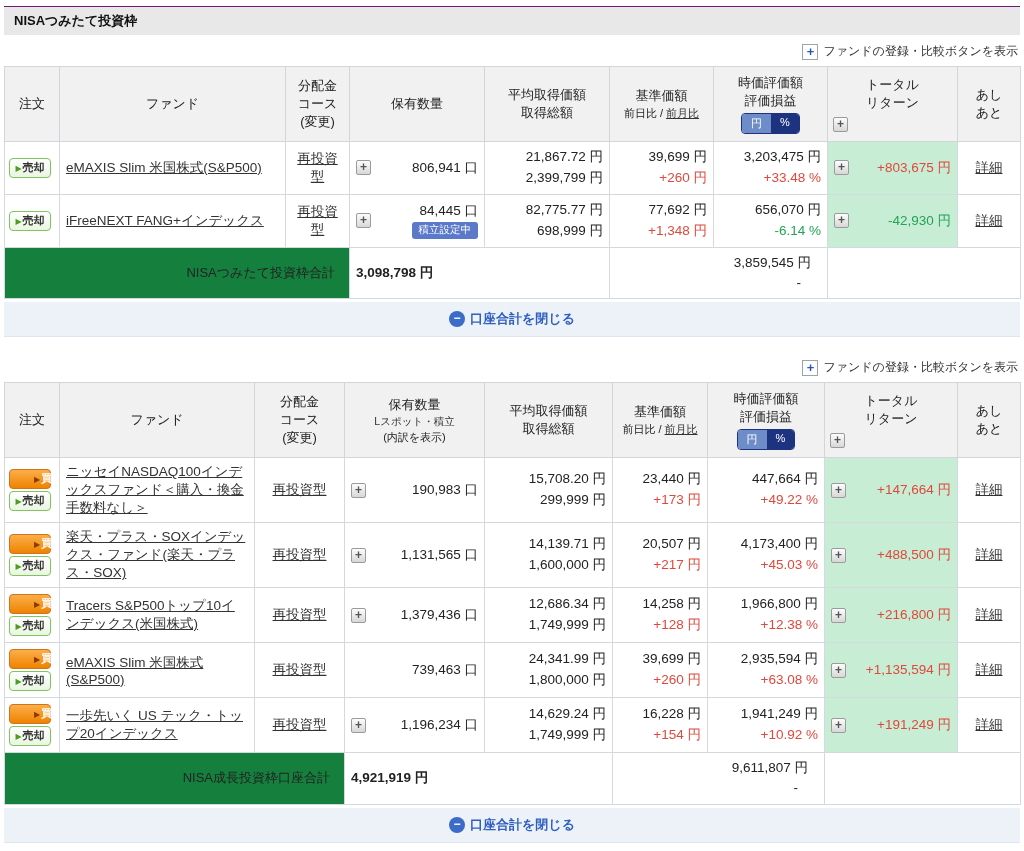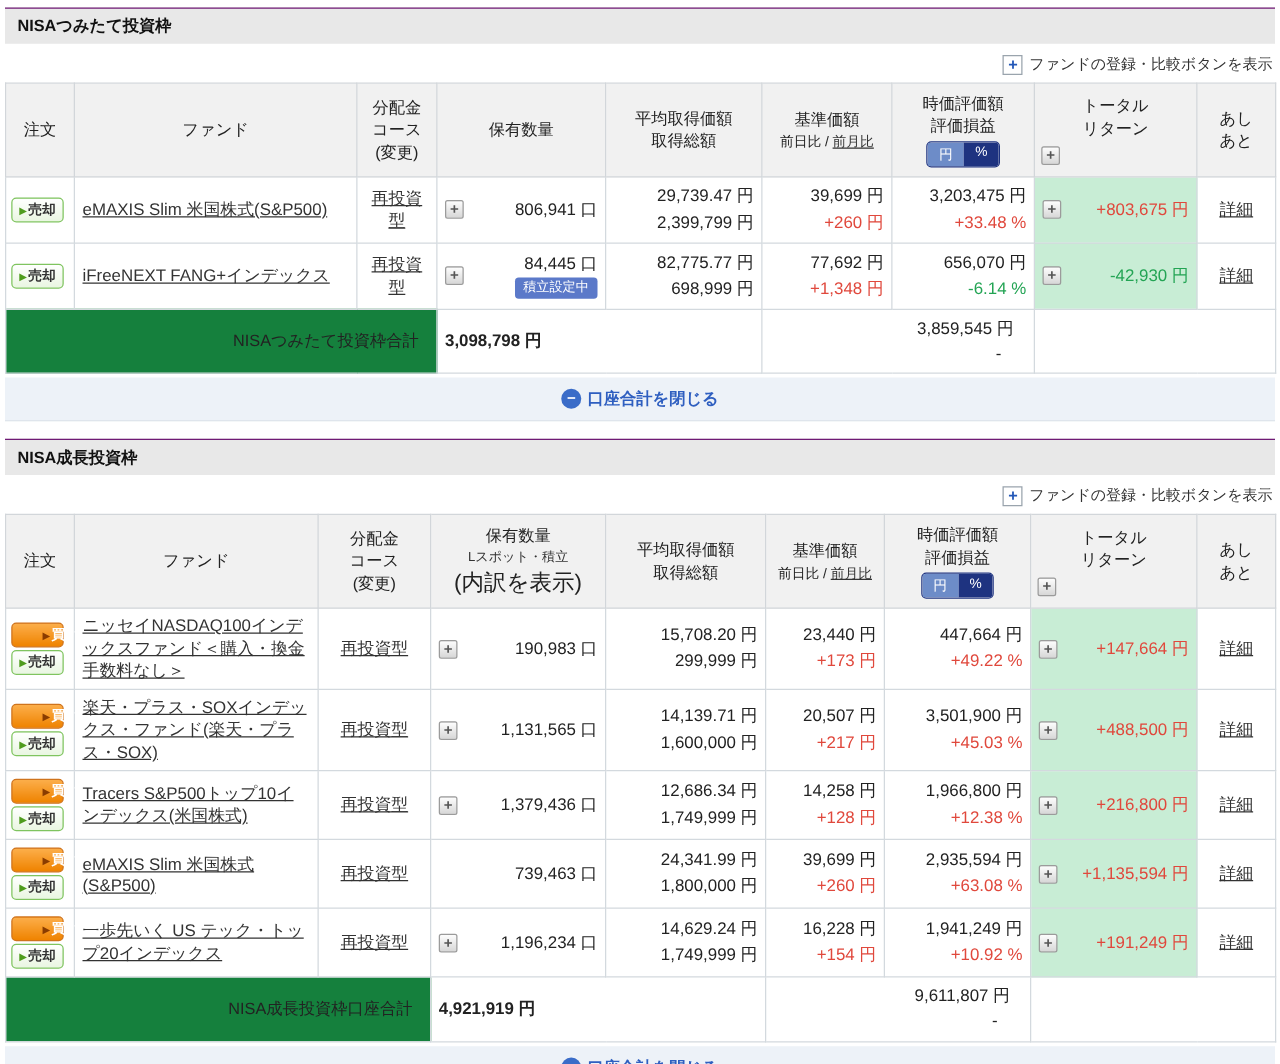--- a/index.html
+++ b/index.html
@@ -39,21 +39,21 @@
   th{
     background:#f1f1f1;border:1px solid #d2d6da;
     font-weight:normal;font-size:13px;color:#222;
     text-align:center;vertical-align:middle;padding:7px 3px;
   }
   td{
     border:1px solid #d3d9de;padding:5px 6px;vertical-align:middle;
     height:46px;font-size:13.5px;
   }
   .th-sub{font-size:10.5px;color:#333;margin-top:1px;}
-  .th-sub-mid{font-size:18px;color:#222;margin-top:1px;}
+  .th-sub-mid{font-size:11px;color:#222;margin-top:1px;}
   .th-link{color:#333;text-decoration:underline;cursor:pointer;}
   .toggle-pill{
     display:inline-flex;margin-top:3px;border:1px solid var(--toggle-pct-bg);
     border-radius:4px;overflow:hidden;font-size:11px;color:#fff;cursor:pointer;
   }
   .toggle-yen{background:var(--toggle-yen-bg);padding:2px 9px;}
   .toggle-pct{background:var(--toggle-pct-bg);padding:2px 9px;}
   .th-total-plus{display:block;text-align:left;margin-top:4px;padding-left:2px;}
   .expand-icon{
     display:inline-block;width:15px;height:15px;line-height:13px;flex:0 0 15px;
@@ -186,21 +186,21 @@
     <td>
       <div class="cell-flex">
         <span class="expand-icon">+</span>
         <span class="holdings-right">
           <span>806,941 口</span>
 
         </span>
       </div>
     </td>
     <td class="num-cell">
-      <div>29,739.47 円</div>
+      <div>21,867.72 円</div>
       <div>2,399,799 円</div>
     </td>
     <td class="num-cell">
       <div>39,699 円</div>
       <div class="up">+260 円</div>
     </td>
     <td class="num-cell">
       <div>3,203,475 円</div>
       <div class="up">+33.48 %</div>
     </td>
@@ -272,21 +272,20 @@
     </table>
     <div class="footer-band">
       <a class="footer-link">
         <span class="minus-circle">−</span>
         <span>口座合計を閉じる</span>
       </a>
     </div>
   </div>
 
   <div class="section">
-    <div class="section-bar">NISA成長投資枠</div>
     <div class="toolbar">
       <span class="plus-box">+</span>
       <span>ファンドの登録・比較ボタンを表示</span>
     </div>
     <table>
       <colgroup>
         <col style="width: 55px;">
             <col style="width: 195px;">
             <col style="width: 90px;">
             <col style="width: 140px;">
@@ -407,21 +406,21 @@
     </td>
     <td class="num-cell">
       <div>14,139.71 円</div>
       <div>1,600,000 円</div>
     </td>
     <td class="num-cell">
       <div>20,507 円</div>
       <div class="up">+217 円</div>
     </td>
     <td class="num-cell">
-      <div>3,501,900 円</div>
+      <div>4,173,400 円</div>
       <div class="up">+45.03 %</div>
     </td>
     <td class="total-cell">
       <div class="cell-flex">
         <span class="expand-icon">+</span>
         <span class="total-value up">+488,500 円</span>
       </div>
     </td>
     <td class="detail-cell">
       <a class="detail-link">詳細</a>

